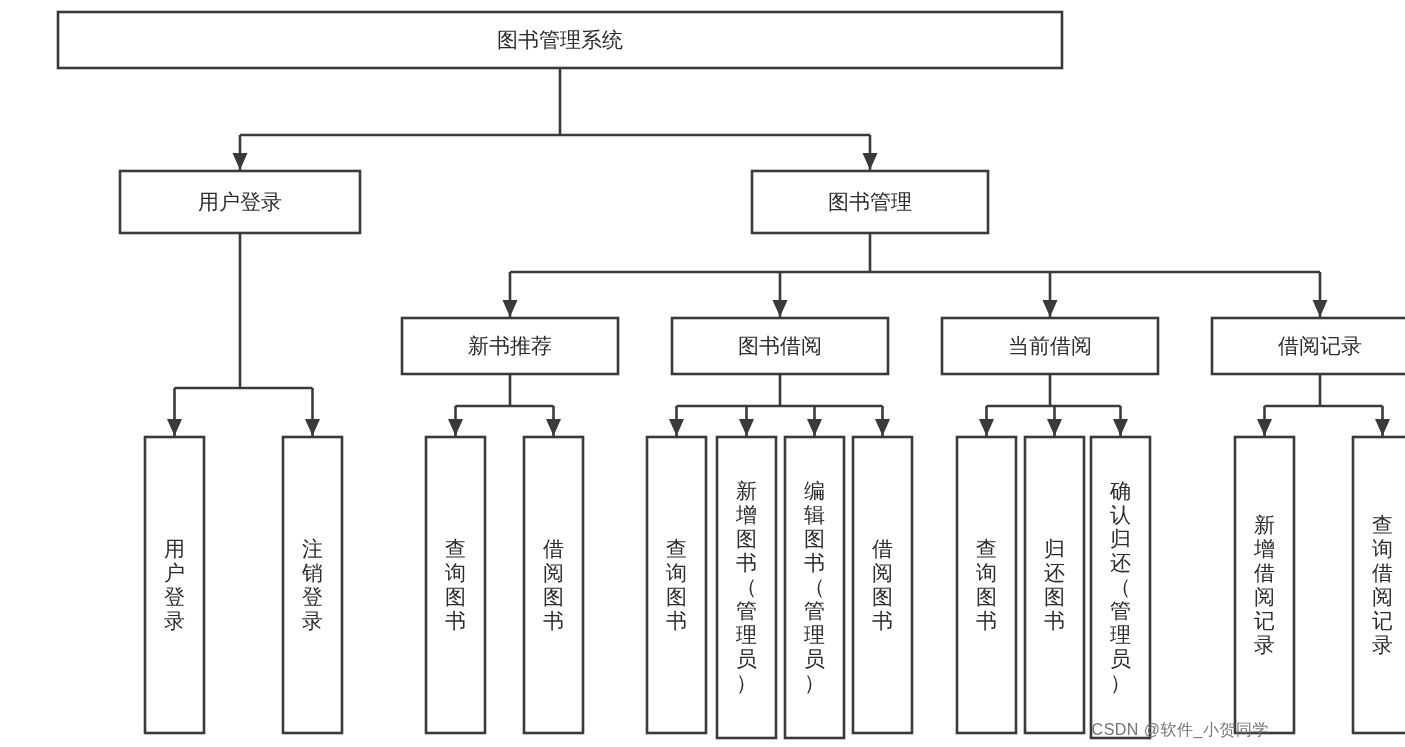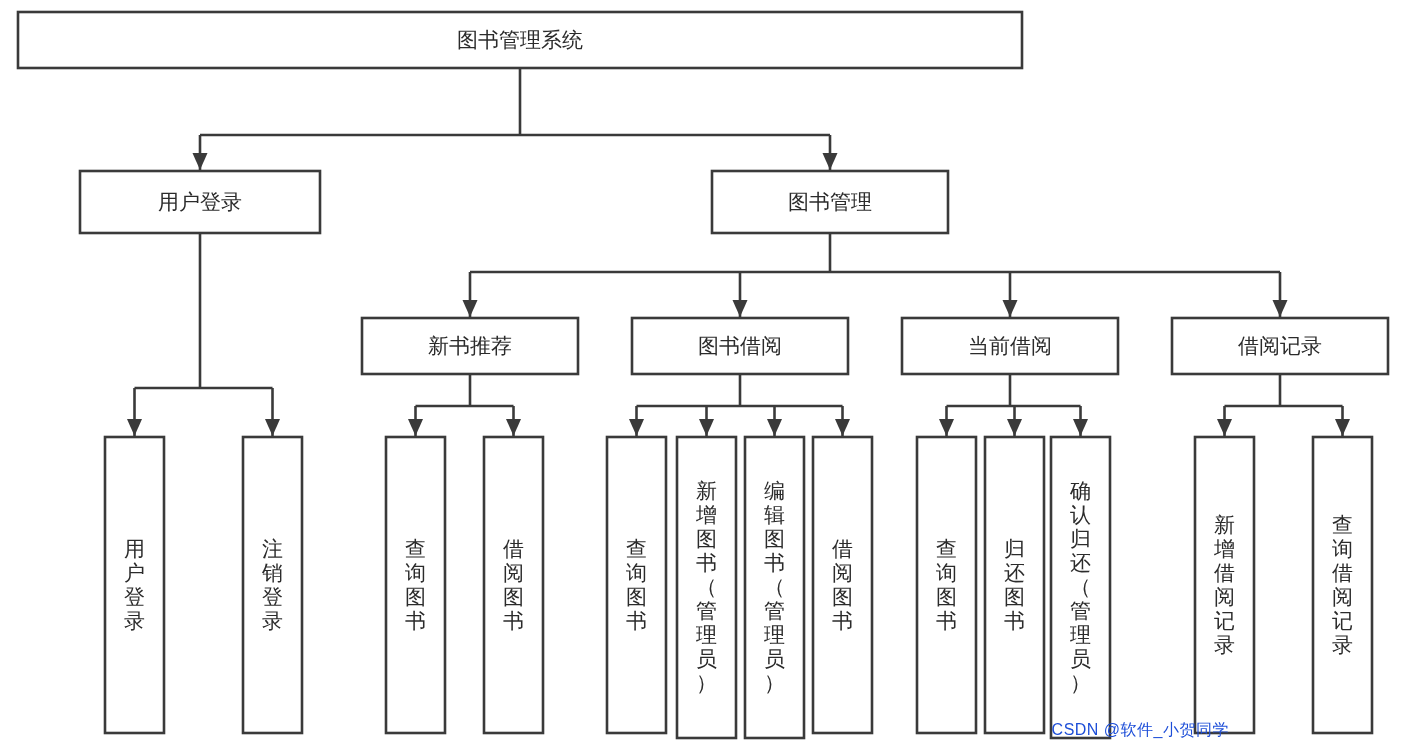--- a/index.html
+++ b/index.html
@@ -11,20 +11,21 @@
     width: 1405px;
     height: 747px;
     font-family: "Liberation Sans", "DejaVu Sans", sans-serif;
     overflow: hidden;
     position: relative;
   }
   #diagram-root {
     position: relative;
     width: 1237px;
     height: 747px;
+    margin-left: 40px;
   }
   svg.tree-canvas {
     position: absolute;
     top: 0;
     left: 0;
     width: 1405px;
     height: 747px;
   }
   .node-box {
     fill: #ffffff;
@@ -53,21 +54,21 @@
     font-size: 21px;
     fill: #2b2b2b;
     text-anchor: middle;
   }
   .watermark-text {
     position: absolute;
     right: 8px;
     bottom: 6px;
     font-family: "Liberation Sans", "DejaVu Sans", sans-serif;
     font-size: 16px;
-    color: #1d4ed8;
+    color: #737373;
     white-space: nowrap;
     letter-spacing: 0.5px;
   }
 </style>
 </head>
 <body>
 
 <div id="diagram-root">
   <svg class="tree-canvas" id="tree-canvas" viewBox="0 0 1405 747" xmlns="http://www.w3.org/2000/svg">
       <line x1="520" y1="68" x2="520" y2="135" class="connector"></line>

